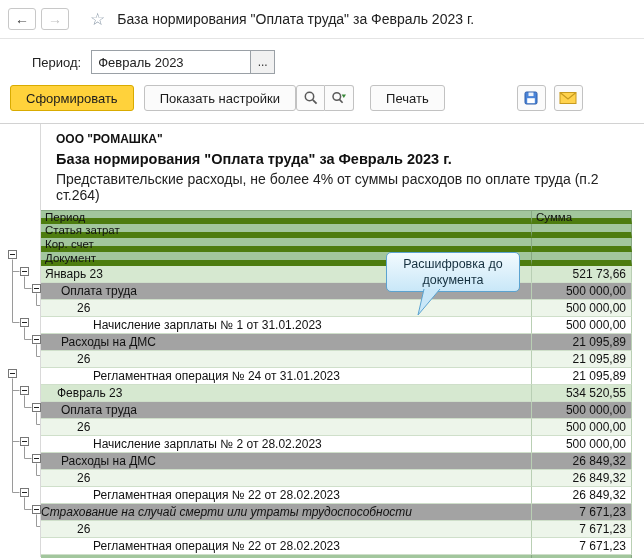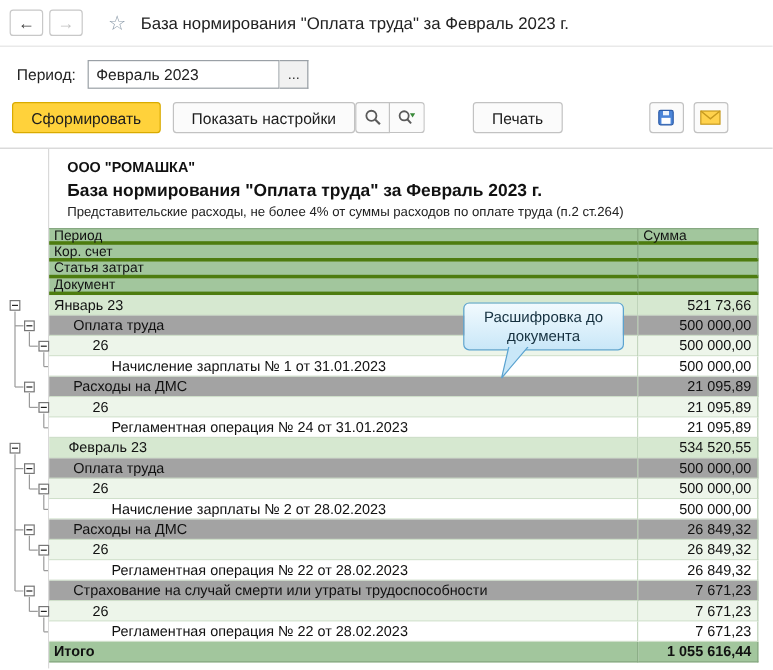--- a/index.html
+++ b/index.html
@@ -11,53 +11,53 @@
   .navbar { height:39px; display:flex; align-items:center; padding-left:8px;
             border-bottom:1px solid #e4e4e4; background:#fff; }
   .nav-btn { width:28px; height:22px; border:1px solid #c8c8c8; border-radius:3px;
              background:#fff; display:flex; align-items:center; justify-content:center;
              font-size:14px; color:#3b3b3b; margin-right:5px; padding:0; }
   .nav-btn.fwd { color:#c2c2c2; }
   .star { margin:0 12px 0 16px; color:#8a99a8; font-size:17px; line-height:1; }
   .nav-title { font-size:14px; color:#222; white-space:nowrap; }
 
   
-  .period-row { display:flex; align-items:center; padding:11px 0 11px 14px; }
+  .period-row { display:flex; align-items:center; padding:11px 0 11px 32px; }
   .period-label { font-size:13px; color:#222; margin-right:10px; }
   .period-input { width:160px; height:24px; border:1px solid #9aa0a6; font-size:13px;
                   padding:0 6px; color:#222; background:#fff; border-radius:0; }
   .ellipsis-btn { width:24px; height:24px; border:1px solid #9aa0a6; border-left:none;
                   background:#f1f1f1; font-size:12px; line-height:1; padding:0; color:#333; }
 
   
   .toolbar { display:flex; align-items:center; padding:0 0 12px 10px; }
   .btn { height:26px; border:1px solid #c2c2c2; border-radius:3px; background:#fbfbfb;
          font-size:13px; color:#1c1c1c; padding:0 15px; display:flex; align-items:center; }
   .btn-generate { background:#ffd23b; border-color:#d9ab00; margin-right:10px; }
   .btn-settings { }
   .icon-btn { width:29px; height:26px; border:1px solid #c2c2c2; background:#fbfbfb;
               display:flex; align-items:center; justify-content:center; padding:0; }
   .icon-btn.first { border-radius:3px 0 0 3px; }
   .icon-btn.second { border-radius:0 3px 3px 0; border-left:none; }
-  .btn-print { margin-left:40px; }
+  .btn-print { margin-left:16px; }
   .save-btn { margin-left:72px; border-radius:3px; }
   .mail-btn { margin-left:8px; border-radius:3px; }
 
   
   .report { position:relative; border-top:1px solid #d2d2d2; height:434px; background:#fff; }
   #tree-svg { position:absolute; left:0; top:0; pointer-events:none; overflow:visible; }
   .report-content { margin-left:40px; width:592px; height:100%;
                     border-left:1px solid #d9d9d9; }
   .company { padding:8px 0 0 15px; font-size:12px; font-weight:bold; color:#111; }
   .report-title { padding:5px 0 0 15px; font-size:14.5px; font-weight:bold; color:#111; }
-  .report-note { padding:4px 0 7px 15px; font-size:11px; color:#222; }
+  .report-note { padding:4px 0 7px 15px; font-size:14px; color:#222; }
 
   .hrow { display:flex; height:14px; background:#a2c69d; }
   .hrow:first-child .hcell { border-top:1px solid #87a882; }
-  .hcell { border-right:1px solid #87a882; border-bottom:3px solid #4d7c0f;
+  .hcell { border-right:1px solid #87a882; border-bottom:6px solid #4d7c0f;
            font-size:11.5px; line-height:12px; padding-left:4px; color:#111; }
   .hcell.l { width:491px; }
   .hcell.s { width:100px; }
 
   .row { display:flex; height:17px; }
   .cell { border-right:1px solid #b9cfb4; border-bottom:1px solid #cfdfca;
           font-size:12px; line-height:16px; white-space:nowrap; overflow:hidden; color:#111; }
   .cell.l { width:491px; }
   .cell.s { width:100px; text-align:right; padding-right:5px; }
   .lvl1 .cell { background:#d6e8d0; }
@@ -186,25 +186,25 @@
     <div class="company">ООО "РОМАШКА"</div>
     <div class="report-title">База нормирования "Оплата труда" за Февраль 2023 г.</div>
     <div class="report-note">Представительские расходы, не более 4% от суммы расходов по оплате труда (п.2 ст.264)</div>
 
     <div id="thead">
         <div class="hrow">
           <span class="hcell l">Период</span>
           <span class="hcell s">Сумма</span>
         </div>
         <div class="hrow">
+          <span class="hcell l">Статья затрат</span>
+          <span class="hcell s"></span>
+        </div>
+        <div class="hrow">
           <span class="hcell l">Кор. счет</span>
-          <span class="hcell s"></span>
-        </div>
-        <div class="hrow">
-          <span class="hcell l">Статья затрат</span>
           <span class="hcell s"></span>
         </div>
         <div class="hrow">
           <span class="hcell l">Документ</span>
           <span class="hcell s"></span>
         </div>
       </div>
     <div id="tbody">
         <div class="row lvl1">
           <span class="cell l" style="padding-left: 4px;">Январь 23</span>
@@ -256,21 +256,21 @@
         </div>
         <div class="row lvl3">
           <span class="cell l" style="padding-left: 36px;">26</span>
           <span class="cell s">26 849,32</span>
         </div>
         <div class="row lvl4">
           <span class="cell l" style="padding-left: 52px;">Регламентная операция № 22 от 28.02.2023</span>
           <span class="cell s">26 849,32</span>
         </div>
         <div class="row lvl2">
-          <span class="cell l" style="padding-left: 20px;">Страхование на случай смерти или утраты трудоспособности</span>
+          <span class="cell l" style=" font-style: italic;">Страхование на случай смерти или утраты трудоспособности</span>
           <span class="cell s">7 671,23</span>
         </div>
         <div class="row lvl3">
           <span class="cell l" style="padding-left: 36px;">26</span>
           <span class="cell s">7 671,23</span>
         </div>
         <div class="row lvl4">
           <span class="cell l" style="padding-left: 52px;">Регламентная операция № 22 от 28.02.2023</span>
           <span class="cell s">7 671,23</span>
         </div>

